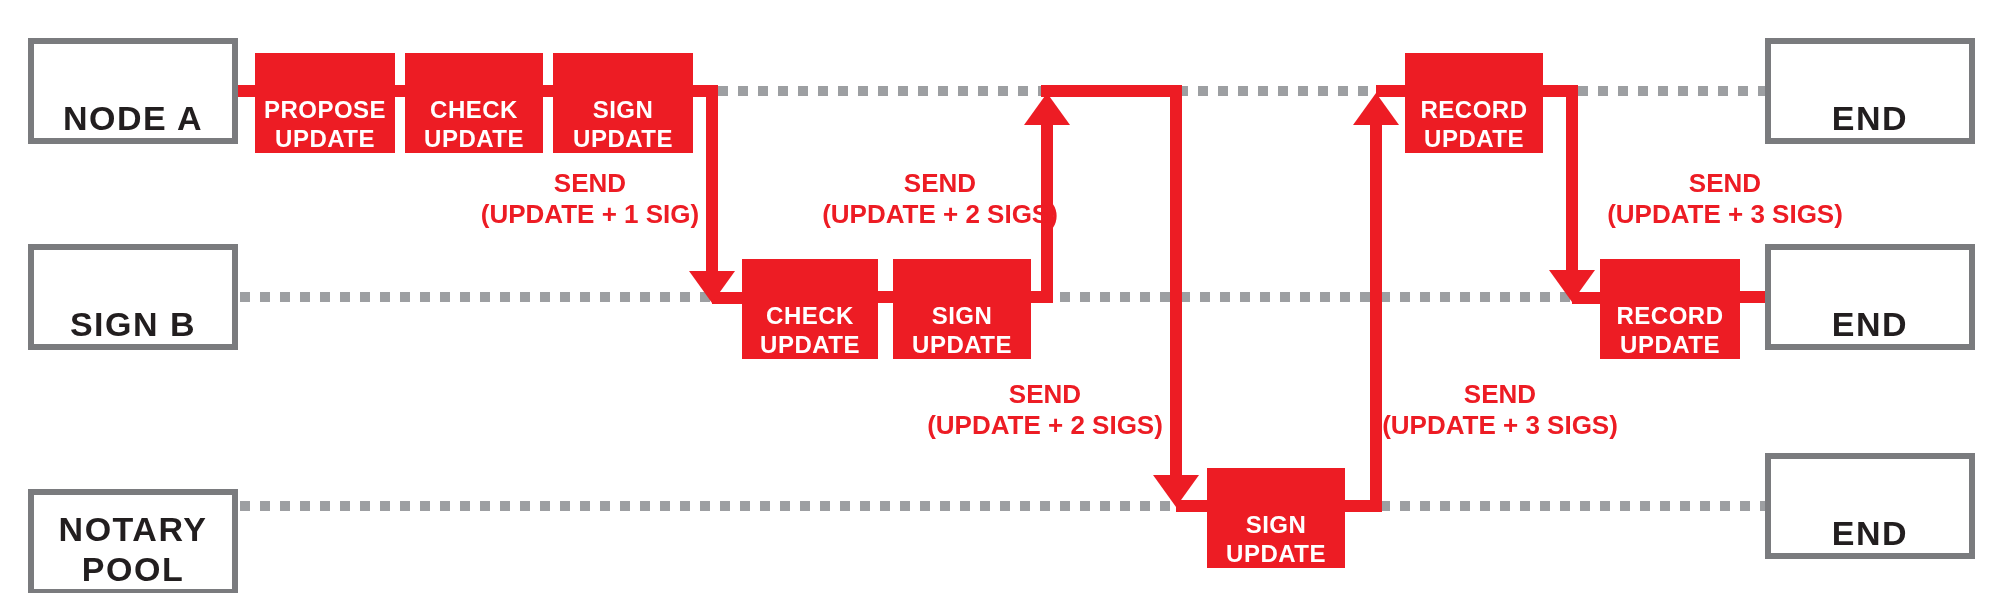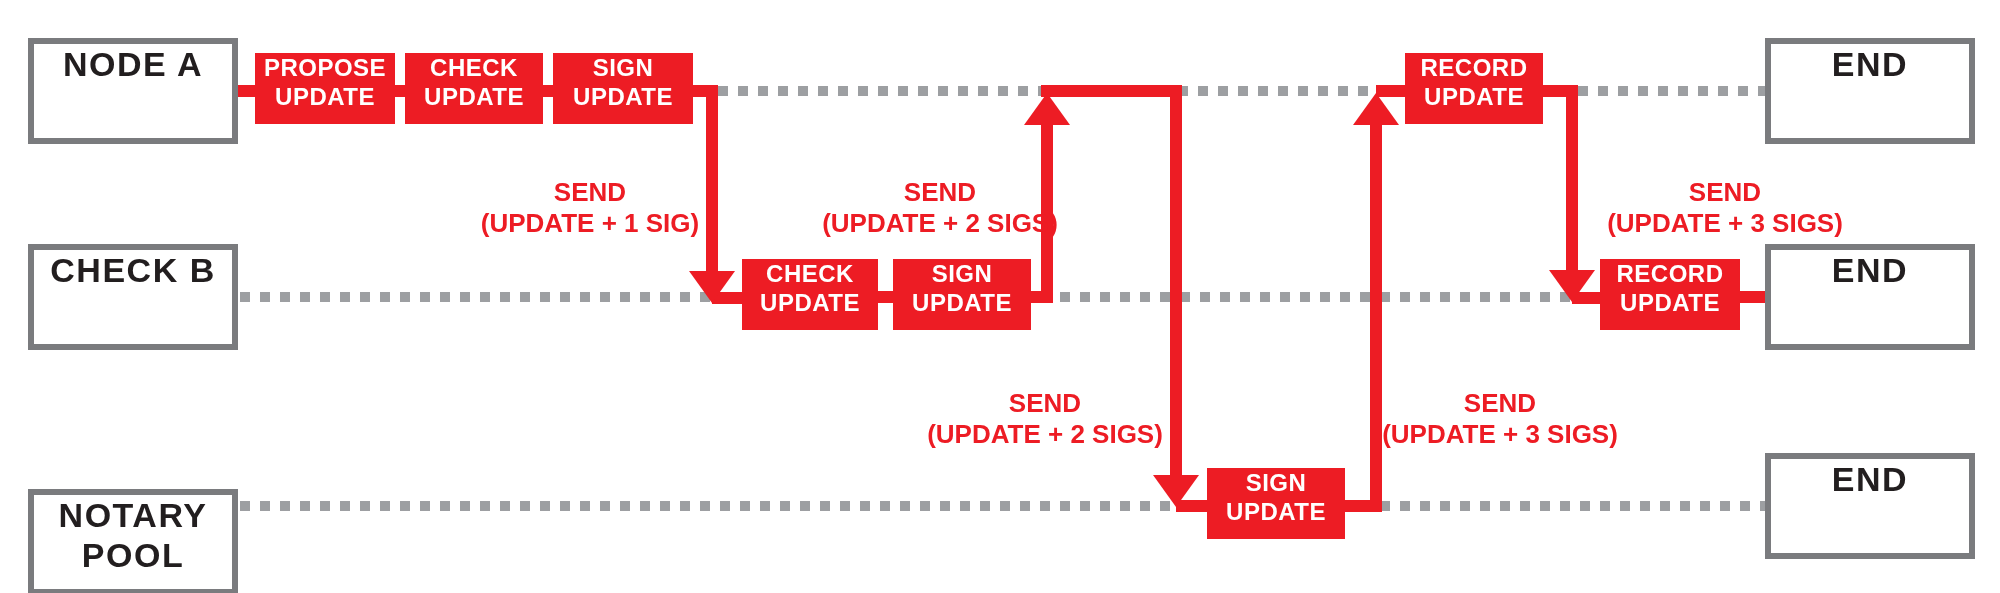--- a/index.html
+++ b/index.html
@@ -18,31 +18,31 @@
   }
   .dots{
     position:absolute;height:10px;
     background:repeating-linear-gradient(90deg, var(--dot-gray) 0 10px, transparent 10px 20px);
     z-index:1;
   }
   .wbox{
     position:absolute;width:210px;height:106px;
     box-sizing:border-box;
     background:#ffffff;border:6px solid var(--border-gray);
-    display:flex;align-items:flex-start;justify-content:center;
+    display:flex;align-items:flex-end;justify-content:center;
     text-align:center;
     font-weight:bold;font-size:34px;line-height:40px;letter-spacing:1.5px;
     color:var(--ink);
     white-space:pre-line;
     z-index:4;
   }
   .step{
-    position:absolute;height:71px;
+    position:absolute;height:100px;
     background:var(--red);
-    display:flex;align-items:flex-start;justify-content:center;
+    display:flex;align-items:flex-end;justify-content:center;
     text-align:center;
     font-weight:bold;font-size:24px;line-height:29px;letter-spacing:0.5px;
     color:#ffffff;
     white-space:pre-line;
     z-index:3;
   }
   .conn{position:absolute;height:12px;background:var(--red);z-index:2;}
   .vline{position:absolute;width:12px;background:var(--red);z-index:2;}
   .hline{position:absolute;height:12px;background:var(--red);z-index:2;}
   .arrow-down{
@@ -55,37 +55,36 @@
     border-left:23px solid transparent;border-right:23px solid transparent;
     border-bottom:32px solid var(--red);
   }
   .msg{
     position:absolute;transform:translateX(-50%);
     text-align:center;
     font-weight:bold;font-size:26px;line-height:31px;
     color:var(--red);
     white-space:pre-line;
     z-index:3;
-    margin-top:9px;
   }
 </style>
 </head>
 <body>
 
 <div class="canvas">
 
   <div class="dots" style="left:718px;top:86px;width:1047px;"></div>
   <div class="dots" style="left:240px;top:292px;width:1525px;"></div>
   <div class="dots" style="left:240px;top:501px;width:1525px;"></div>
 
   <div class="wbox" style="left:28px;top:38px;">
     <span>NODE A</span>
   </div>
   <div class="wbox" style="left:28px;top:244px;">
-    <span>CHECK B</span>
+    <span>SIGN B</span>
   </div>
   <div class="wbox" style="left:28px;top:453px;margin-top:36px;">
     <span>NOTARY
 POOL</span>
   </div>
 
   <div class="wbox" style="left:1765px;top:38px;">
     <span>END</span>
   </div>
   <div class="wbox" style="left:1765px;top:244px;">

